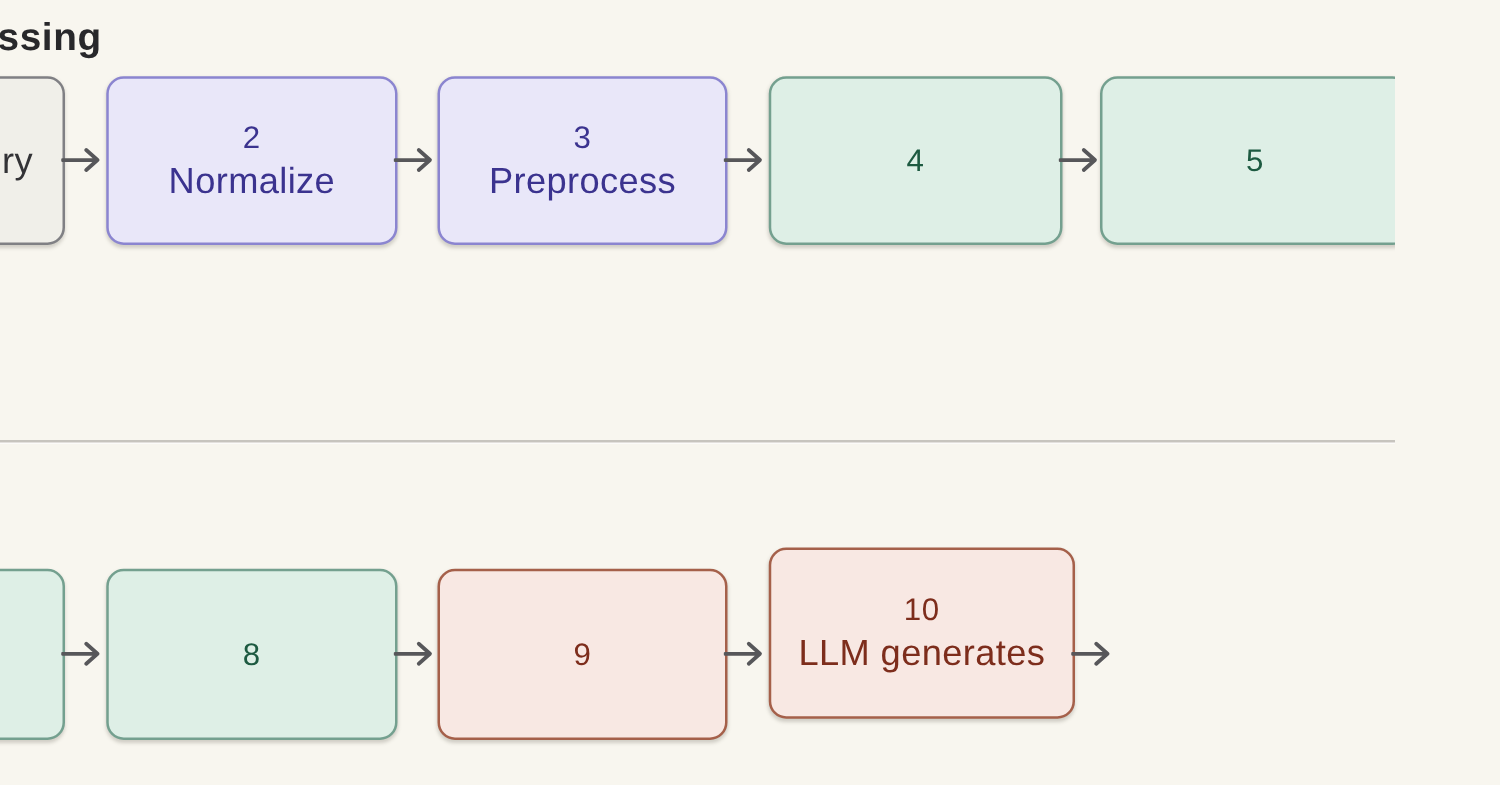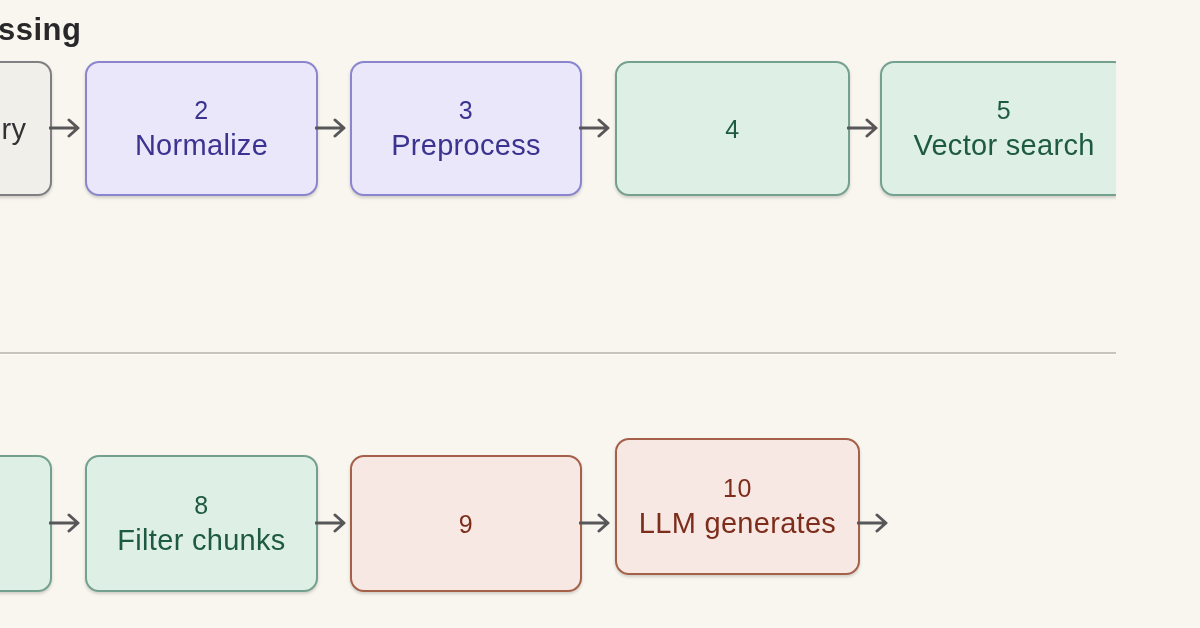--- a/index.html
+++ b/index.html
@@ -99,21 +99,20 @@
   <div class="node green" style="left:615px;top:61px;width:235px;height:135px">
     <div class="num">4</div>
   </div>
 
   <svg class="arrow" style="left:847px;top:116px" viewBox="0 0 36 24">
     <path d="M1,12 H28 M20,4 L29,12 L20,20"></path>
   </svg>
 
   <div class="node green" style="left:880px;top:61px;width:248px;height:135px">
     <div class="num">5</div>
-    <div class="label">Vector search</div>
   </div>
 
   <svg class="arrow" style="left:1124px;top:116px" viewBox="0 0 36 24">
     <path d="M1,12 H28 M20,4 L29,12 L20,20"></path>
   </svg>
 
   <div class="node green stub-right" style="left:1157px;top:61px;width:120px;height:135px">
     <div class="num"></div>
     <div class="label">Top</div>
   </div>
@@ -124,21 +123,20 @@
     <div class="num"></div>
     <div class="label"></div>
   </div>
 
   <svg class="arrow" style="left:49px;top:511px" viewBox="0 0 36 24">
     <path d="M1,12 H28 M20,4 L29,12 L20,20"></path>
   </svg>
 
   <div class="node green" style="left:85px;top:455px;width:233px;height:137px">
     <div class="num">8</div>
-    <div class="label">Filter chunks</div>
   </div>
 
   <svg class="arrow" style="left:315px;top:511px" viewBox="0 0 36 24">
     <path d="M1,12 H28 M20,4 L29,12 L20,20"></path>
   </svg>
 
   <div class="node red" style="left:350px;top:455px;width:232px;height:137px">
     <div class="num">9</div>
   </div>
 

